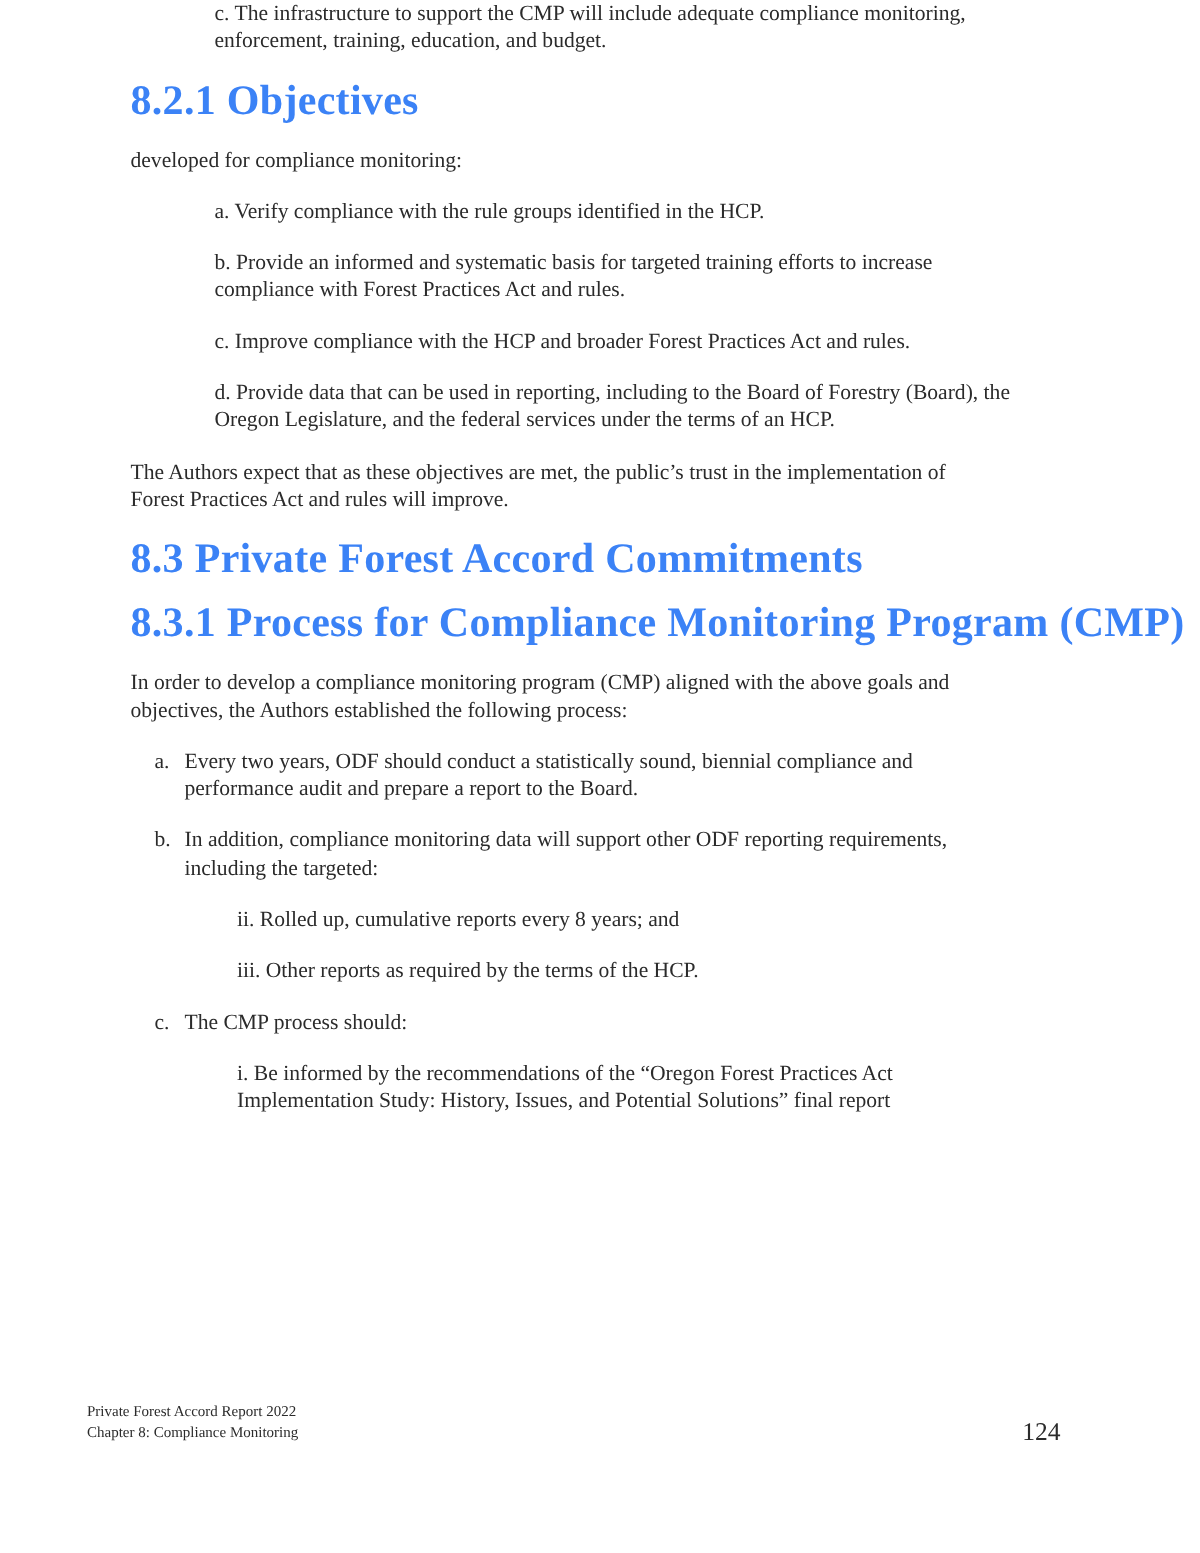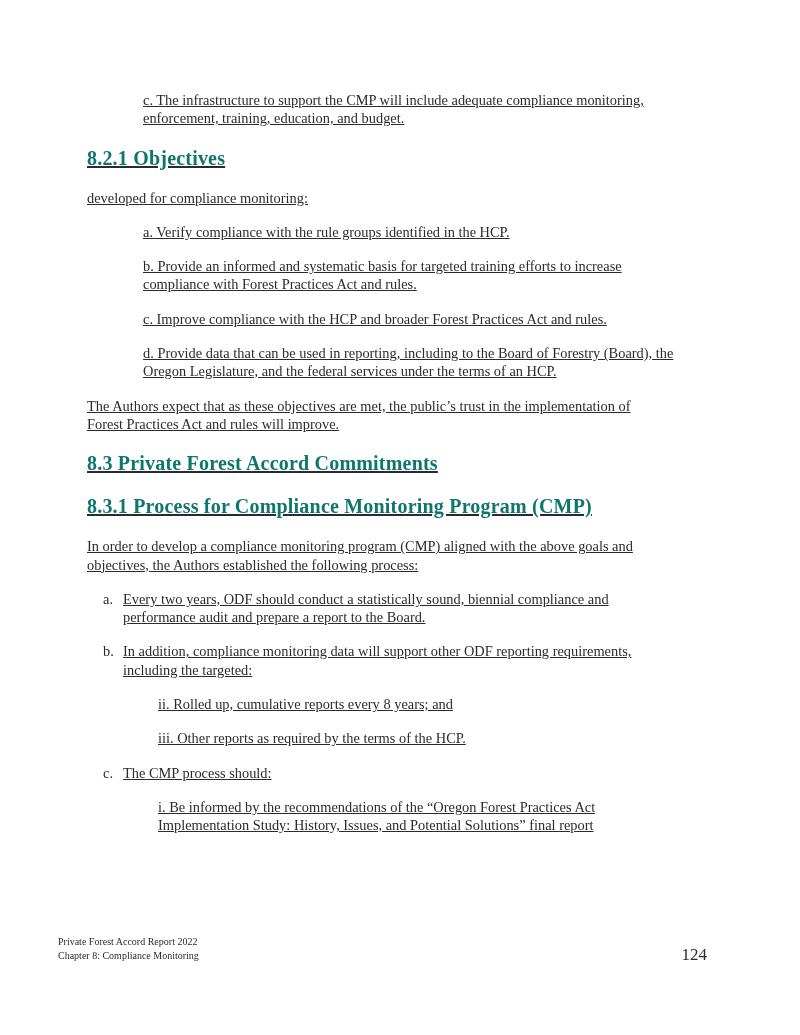--- a/index.html
+++ b/index.html
@@ -13,35 +13,33 @@
     height: 1035px;
     background: #ffffff;
     font-family: "Liberation Serif", "DejaVu Serif", serif;
     overflow: hidden;
   }
   .content {
     position: absolute;
     left: 87px;
     top: 0;
     width: 678px;
-    padding-top: 91px;
     font-size: 14.4px;
     line-height: 18.3px;
     color: #2b2b2b;
-    text-decoration: underline;
   }
   .block {
     margin: 0 0 16px 0;
   }
   .block div { white-space: nowrap; }
   .heading {
-    font-size: 20px;
+    font-size: 28px;
     line-height: 25px;
     font-weight: bold;
-    color: #0f766e;
+    color: #3b82f6;
     margin: 18px 0 18px 0;
     letter-spacing: 0.2px;
     white-space: nowrap;
   }
   .indent-1 { margin-left: 56px; }
   .indent-2 { margin-left: 71px; }
   .hang {
     position: relative;
     margin-left: 16px;
     padding-left: 20px;

